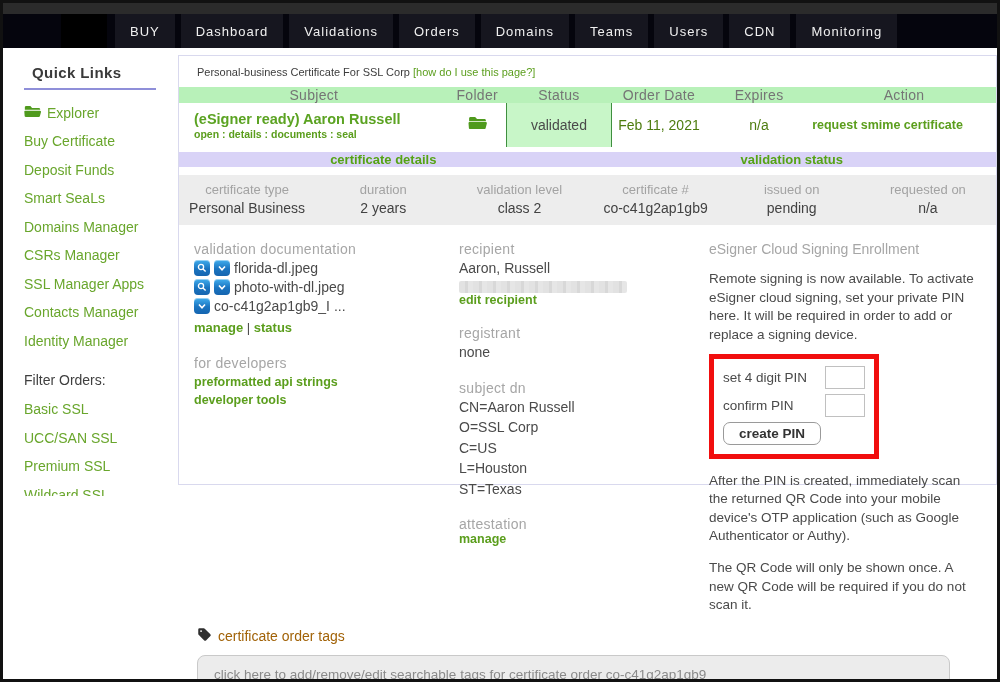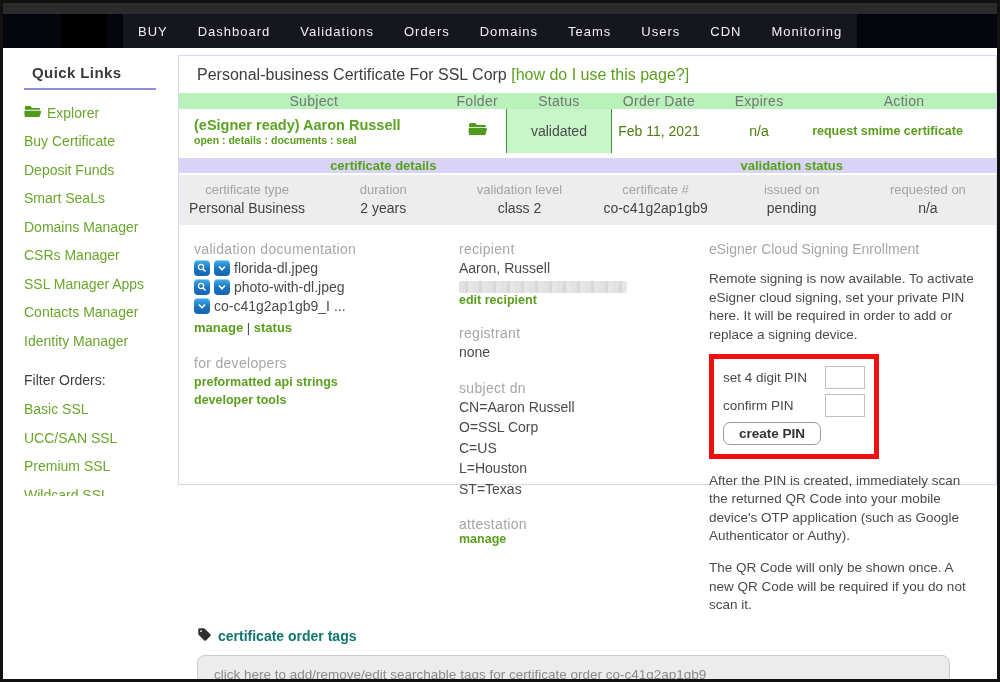--- a/index.html
+++ b/index.html
@@ -3,53 +3,53 @@
 <meta charset="utf-8">
 <style>
   * { margin:0; padding:0; box-sizing:border-box; }
   body { font-family:"Liberation Sans","DejaVu Sans",sans-serif; background:#888; }
   .frame { width:1000px; height:682px; background:#fff; border:3px solid #111; position:relative; overflow:hidden; }
 
   
   .topstrip { height:11px; background:#2b2b2b; }
   .navbar { height:34px; background:#05050d; display:flex; align-items:stretch; padding-left:58px; }
   .nav-logo-block { width:46px; background:#000; }
-  .nav-items { display:flex; align-items:stretch; margin-left:16px; }
+  .nav-items { display:flex; align-items:stretch; gap:6px; margin-left:8px; }
   .nav-item { display:flex; align-items:center; padding:0 15px; background:#16161f; color:#f0f0f0; font-size:13px; letter-spacing:1px; cursor:pointer; }
 
   .body-row { display:flex; height:448px; }
 
   
   .sidebar { width:172px; padding:16px 0 0 21px; overflow:hidden; flex-shrink:0; }
   .ql-title { font-size:15px; font-weight:700; color:#3a3a3a; letter-spacing:0.4px; padding:0 0 7px 8px; border-bottom:2px solid #8f8fd9; width:132px; margin-bottom:14px; }
   .s-link { color:#69a62c; font-size:14px; font-weight:500; margin-bottom:10px; line-height:1.32; cursor:pointer; width:140px; }
   .s-link.with-icon { display:flex; align-items:center; gap:6px; }
   .filter-title { color:#3f3f3f; font-size:14px; margin:22px 0 12px; }
   .folder-svg { display:inline-block; }
 
   
   .panel { flex:1; margin:7px 12px 11px 3px; border:1px solid #d9d9ee; background:#fff; display:flex; flex-direction:column; }
-  .panel-title { padding:10px 18px 9px; font-size:16px; color:#3d3d3d; }
+  .panel-title { padding:10px 18px 9px; font-size:11px; color:#3d3d3d; }
   .help-link { color:#5b9e1d; cursor:pointer; }
 
   .thead, .trow { display:grid; grid-template-columns:33% 7% 13% 11.5% 13% 22.5%; }
   .thead { background:#b8f1b9; height:33px; align-items:center; color:#757575; font-size:14px; letter-spacing:0.3px; }
   .thead > div { text-align:center; }
   .trow { min-height:44px; align-items:center; }
   .cell-subject { padding-left:15px; }
   .subject-name { color:#5ba322; font-weight:700; font-size:14.5px; }
   .subject-sublinks { color:#5b9e1d; font-weight:700; font-size:10.5px; margin-top:1px; cursor:pointer; }
   .cell-center { text-align:center; color:#4d7c0f; font-size:14px; }
   .cell-folder { display:flex; justify-content:center; }
   .cell-status { height:100%; display:flex; align-items:center; justify-content:center; background:#c8f6c8; border-left:1.5px solid #3f8f3f; border-right:1.5px solid #3f8f3f; color:#4a4a4a; font-size:14px; }
   .cell-action { color:#5b9e1d; font-weight:700; font-size:12.5px; cursor:pointer; }
 
   .band { display:flex; background:#d9d3f7; height:24px; align-items:center; margin-top:5px; }
   .band > div { width:50%; text-align:center; color:#55a315; font-weight:700; font-size:13px; }
-  .summary { display:grid; grid-template-columns:repeat(6,1fr); background:#ededed; margin-top:2px; padding:7px 0 9px; }
+  .summary { display:grid; grid-template-columns:repeat(6,1fr); background:#ededed; margin-top:8px; padding:7px 0 9px; }
   .summary > div { text-align:center; }
   .sum-label { color:#a3a3a3; font-size:13px; }
   .sum-value { color:#424242; font-size:14px; margin-top:3px; }
 
   
   .details { display:flex; padding:16px 15px 8px; flex:1; }
   .col1 { width:265px; flex-shrink:0; }
   .col2 { width:250px; flex-shrink:0; }
   .col3 { width:272px; flex-shrink:0; }
   .g-label { color:#a6a6a6; font-size:14px; letter-spacing:0.3px; }
@@ -68,21 +68,21 @@
   .esig-title { color:#a6a6a6; font-size:14px; }
   .esig-para { color:#4a4a4a; font-size:13.5px; line-height:1.38; margin-top:13px; }
   .pin-box { border:5px solid #f10e0e; width:170px; padding:7px 9px 9px; margin-top:9px; }
   .pin-row { display:flex; align-items:center; justify-content:space-between; margin-bottom:5px; }
   .pin-label { color:#4a4a4a; font-size:13.5px; }
   .pin-input { width:40px; height:23px; border:1px solid #c0c0c0; background:#fff; }
   .create-pin { border:1px solid #9a9a9a; border-radius:7px; background:#fff; color:#333; font-weight:700; font-size:13.5px; padding:3px 15px; cursor:pointer; font-family:inherit; }
 
   
   .tags-section { padding:4px 18px 24px; }
-  .tags-label { display:flex; align-items:center; gap:6px; color:#0f766e; font-weight:700; font-size:14px; }
+  .tags-label { display:flex; align-items:center; gap:6px; color:#a16207; font-weight:400; font-size:14px; }
   .tags-input { display:block; width:calc(100% - 28px); height:40px; margin-top:10px; background:#ececec; border:1px solid #c9c9c9; border-radius:8px; padding:0 16px; color:#8a8a8a; font-size:13.5px; font-family:inherit; }
   .tags-input::placeholder { color:#8a8a8a; opacity:1; }
 </style>
 </head>
 <body>
 
 <div class="frame">
   <div class="topstrip"></div>
 
   <div class="navbar">

